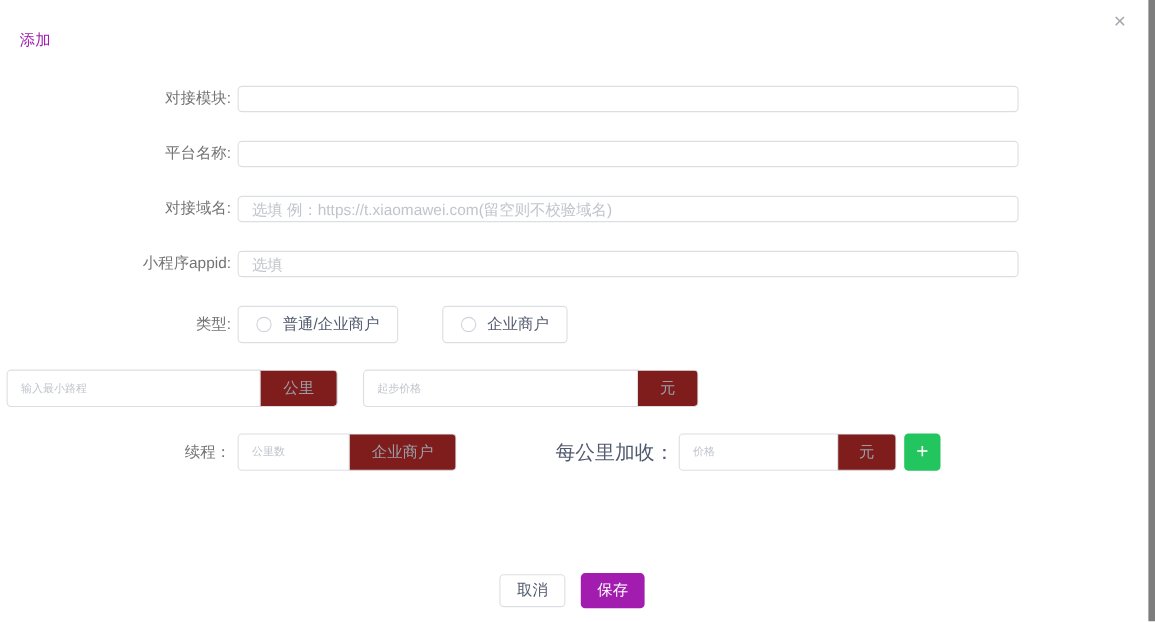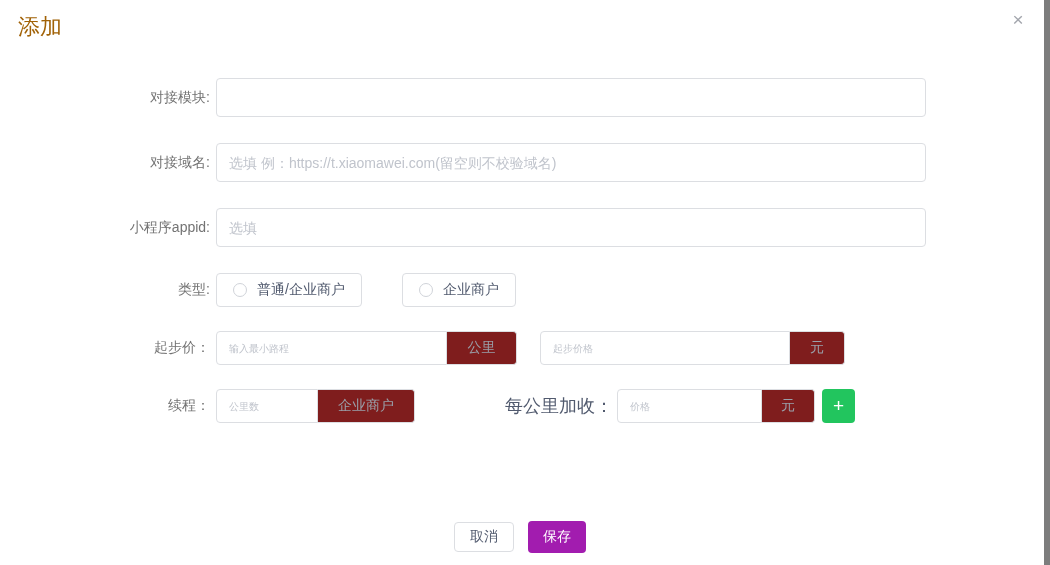--- a/index.html
+++ b/index.html
@@ -1,31 +1,31 @@
 <!DOCTYPE html>
 <html><head>
 <meta charset="utf-8">
 <style>
   * { margin:0; padding:0; box-sizing:border-box; }
   html,body { width:1050px; height:565px; background:#fff; overflow:hidden; position:relative;
               font-family:"Liberation Sans","DejaVu Sans",sans-serif; }
 
-  .dialog-title { position:absolute; top:12px; left:18px; font-size:22px; color:#a16207; }
+  .dialog-title { position:absolute; top:28px; left:18px; font-size:14px; color:#a21caf; }
   .close-btn { position:absolute; top:8px; right:20px; width:24px; height:24px; line-height:24px;
                text-align:center; font-size:19px; color:#a3a6ad; cursor:pointer; }
 
   .form { position:absolute; top:78px; left:0; width:1040px; }
   .row { display:flex; align-items:center; margin-bottom:26px; }
   .row.h34 { margin-bottom:24px; }
   .row-label { width:210px; text-align:right; font-size:14px; color:#737373; flex-shrink:0; }
   .row-content { margin-left:6px; display:flex; align-items:center; }
 
   input { outline:none; font-family:inherit; }
   input::placeholder { color:#c0c4cc; }
-  .text-input { width:710px; height:39px; border:1px solid #dcdee2; border-radius:4px;
+  .text-input { width:710px; height:24px; border:1px solid #dcdee2; border-radius:4px;
                 padding:9px 12px; font-size:14px; color:#515a6e; background:#fff; }
 
   .radio-box { height:34px; border:1px solid #dcdee2; border-radius:4px; background:#fff;
                display:inline-flex; align-items:center; padding:6px 16px; cursor:pointer; }
   .radio-box + .radio-box { margin-left:40px; }
   .radio-circle { width:14px; height:14px; border:1px solid #d0d3d9; border-radius:50%;
                   margin-right:10px; background:#fff; flex-shrink:0; }
   .radio-label { font-size:14px; color:#515a6e; white-space:nowrap; }
 
   .input-group { display:flex; align-items:stretch; height:34px; }
@@ -65,20 +65,26 @@
 
 <div class="form">
 
   <div class="row">
     <div class="row-label">对接模块:</div>
     <div class="row-content">
       <input class="text-input" type="text" value="" style="">
     </div>
   </div>
 
+  <div class="row">
+    <div class="row-label">平台名称:</div>
+    <div class="row-content">
+      <input class="text-input" type="text" value="" style="">
+    </div>
+  </div>
 
   <div class="row">
     <div class="row-label">对接域名:</div>
     <div class="row-content">
       <input class="text-input" type="text" placeholder="选填 例：https://t.xiaomawei.com(留空则不校验域名)" style="">
     </div>
   </div>
 
   <div class="row">
     <div class="row-label">小程序appid:</div>
@@ -95,21 +101,20 @@
         <span class="radio-label">普通/企业商户</span>
       </div>
       <div class="radio-box">
         <span class="radio-circle"></span>
         <span class="radio-label">企业商户</span>
       </div>
     </div>
   </div>
 
   <div class="row h34">
-    <div class="row-label">起步价：</div>
     <div class="row-content">
       <div class="input-group gap-23">
         <input class="group-input w-dist" type="text" placeholder="输入最小路程" style="">
         <div class="group-append w-dist-u">公里</div>
       </div>
       <div class="input-group">
         <input class="group-input w-price" type="text" placeholder="起步价格" style="">
         <div class="group-append w-price-u">元</div>
       </div>
     </div>

